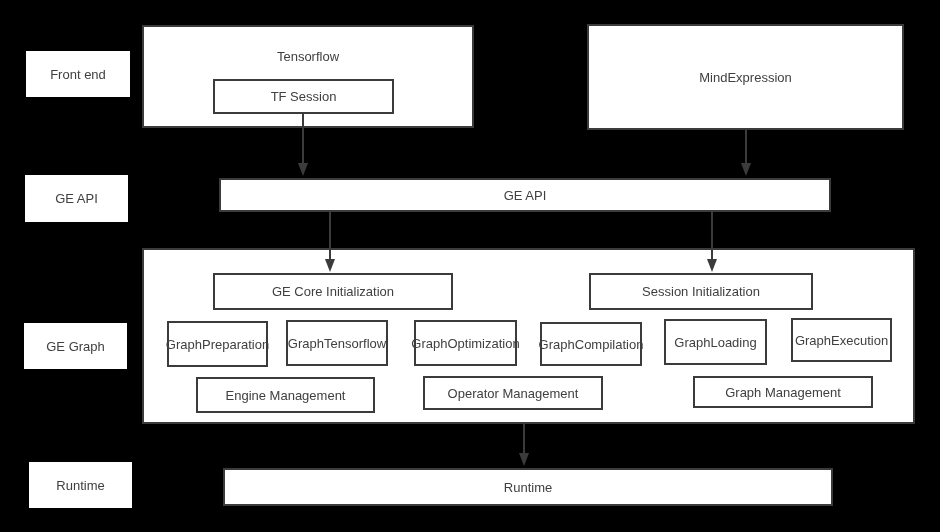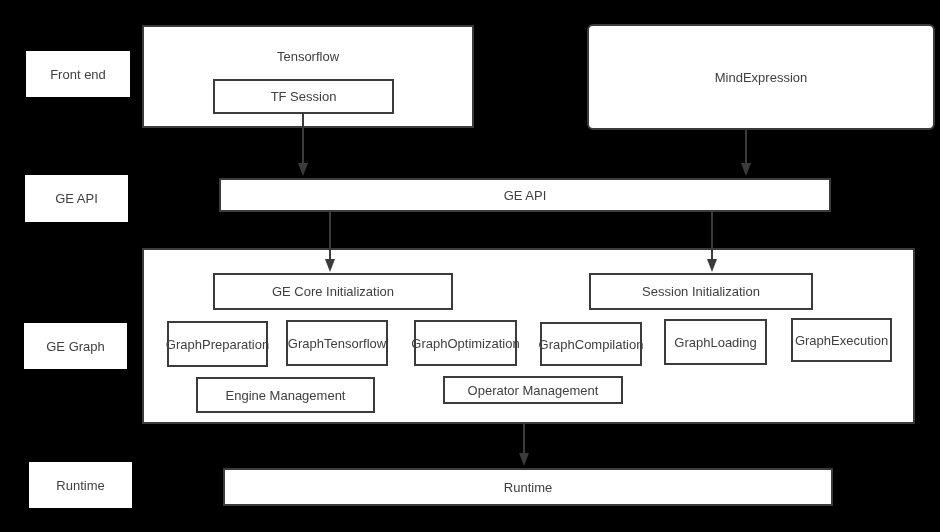--- a/index.html
+++ b/index.html
@@ -51,21 +51,21 @@
 <div class="abs side-label" style="left:26px;top:51px;width:104px;height:46px;">Front end</div>
 <div class="abs side-label" style="left:25px;top:175px;width:103px;height:47px;">GE API</div>
 <div class="abs side-label" style="left:24px;top:323px;width:103px;height:46px;">GE Graph</div>
 <div class="abs side-label" style="left:29px;top:462px;width:103px;height:46px;">Runtime</div>
 
 <div class="abs box tf-outer" style="left:142px;top:25px;width:332px;height:103px;">
   <div class="tf-title">Tensorflow</div>
   <div class="abs box" style="left:69px;top:52px;width:181px;height:35px;">TF Session</div>
 </div>
 
-<div class="abs box" style="left:587px;top:24px;width:348px;height:106px;border-radius:6px;">MindExpression</div>
+<div class="abs box" style="left:587px;top:24px;width:317px;height:106px;">MindExpression</div>
 
 <div class="abs box" style="left:219px;top:178px;width:612px;height:34px;">GE API</div>
 
 <div class="abs box plain" style="left:142px;top:248px;width:773px;height:176px;border:2px solid var(--border);display:block;padding-left:14px;">
 
   <div class="abs box" style="left:69px;top:23px;width:240px;height:37px;">GE Core Initialization</div>
   <div class="abs box" style="left:445px;top:23px;width:224px;height:37px;">Session Initialization</div>
 
   <div class="abs box two-line" style="left:23px;top:71px;width:101px;height:46px;">
     <span>Graph</span>
@@ -86,21 +86,22 @@
   <div class="abs box two-line" style="left:520px;top:69px;width:103px;height:46px;">
     <span>Graph</span>
     <span>Loading</span>
   </div>
   <div class="abs box two-line" style="left:647px;top:68px;width:101px;height:44px;">
     <span>Graph</span>
     <span>Execution</span>
   </div>
 
   <div class="abs box" style="left:52px;top:127px;width:179px;height:36px;">Engine Management</div>
-  <div class="abs box" style="left:299px;top:126px;width:180px;height:28px;text-align:right;">Operator Management</div>
+  <div class="abs box" style="left:279px;top:126px;width:180px;height:34px;text-align:right;">Operator Management</div>
+  <div class="abs box" style="left:549px;top:126px;width:180px;height:32px;">Graph Management</div>
 </div>
 
 <div class="abs box" style="left:223px;top:468px;width:610px;height:38px;">Runtime</div>
 
 <div class="arrow-line" style="left:302px;top:114px;height:49px;"></div>
 <div class="arrow-head" style="left:298px;top:163px;"></div>
 
 <div class="arrow-line" style="left:745px;top:130px;height:33px;"></div>
 <div class="arrow-head" style="left:741px;top:163px;"></div>
 

